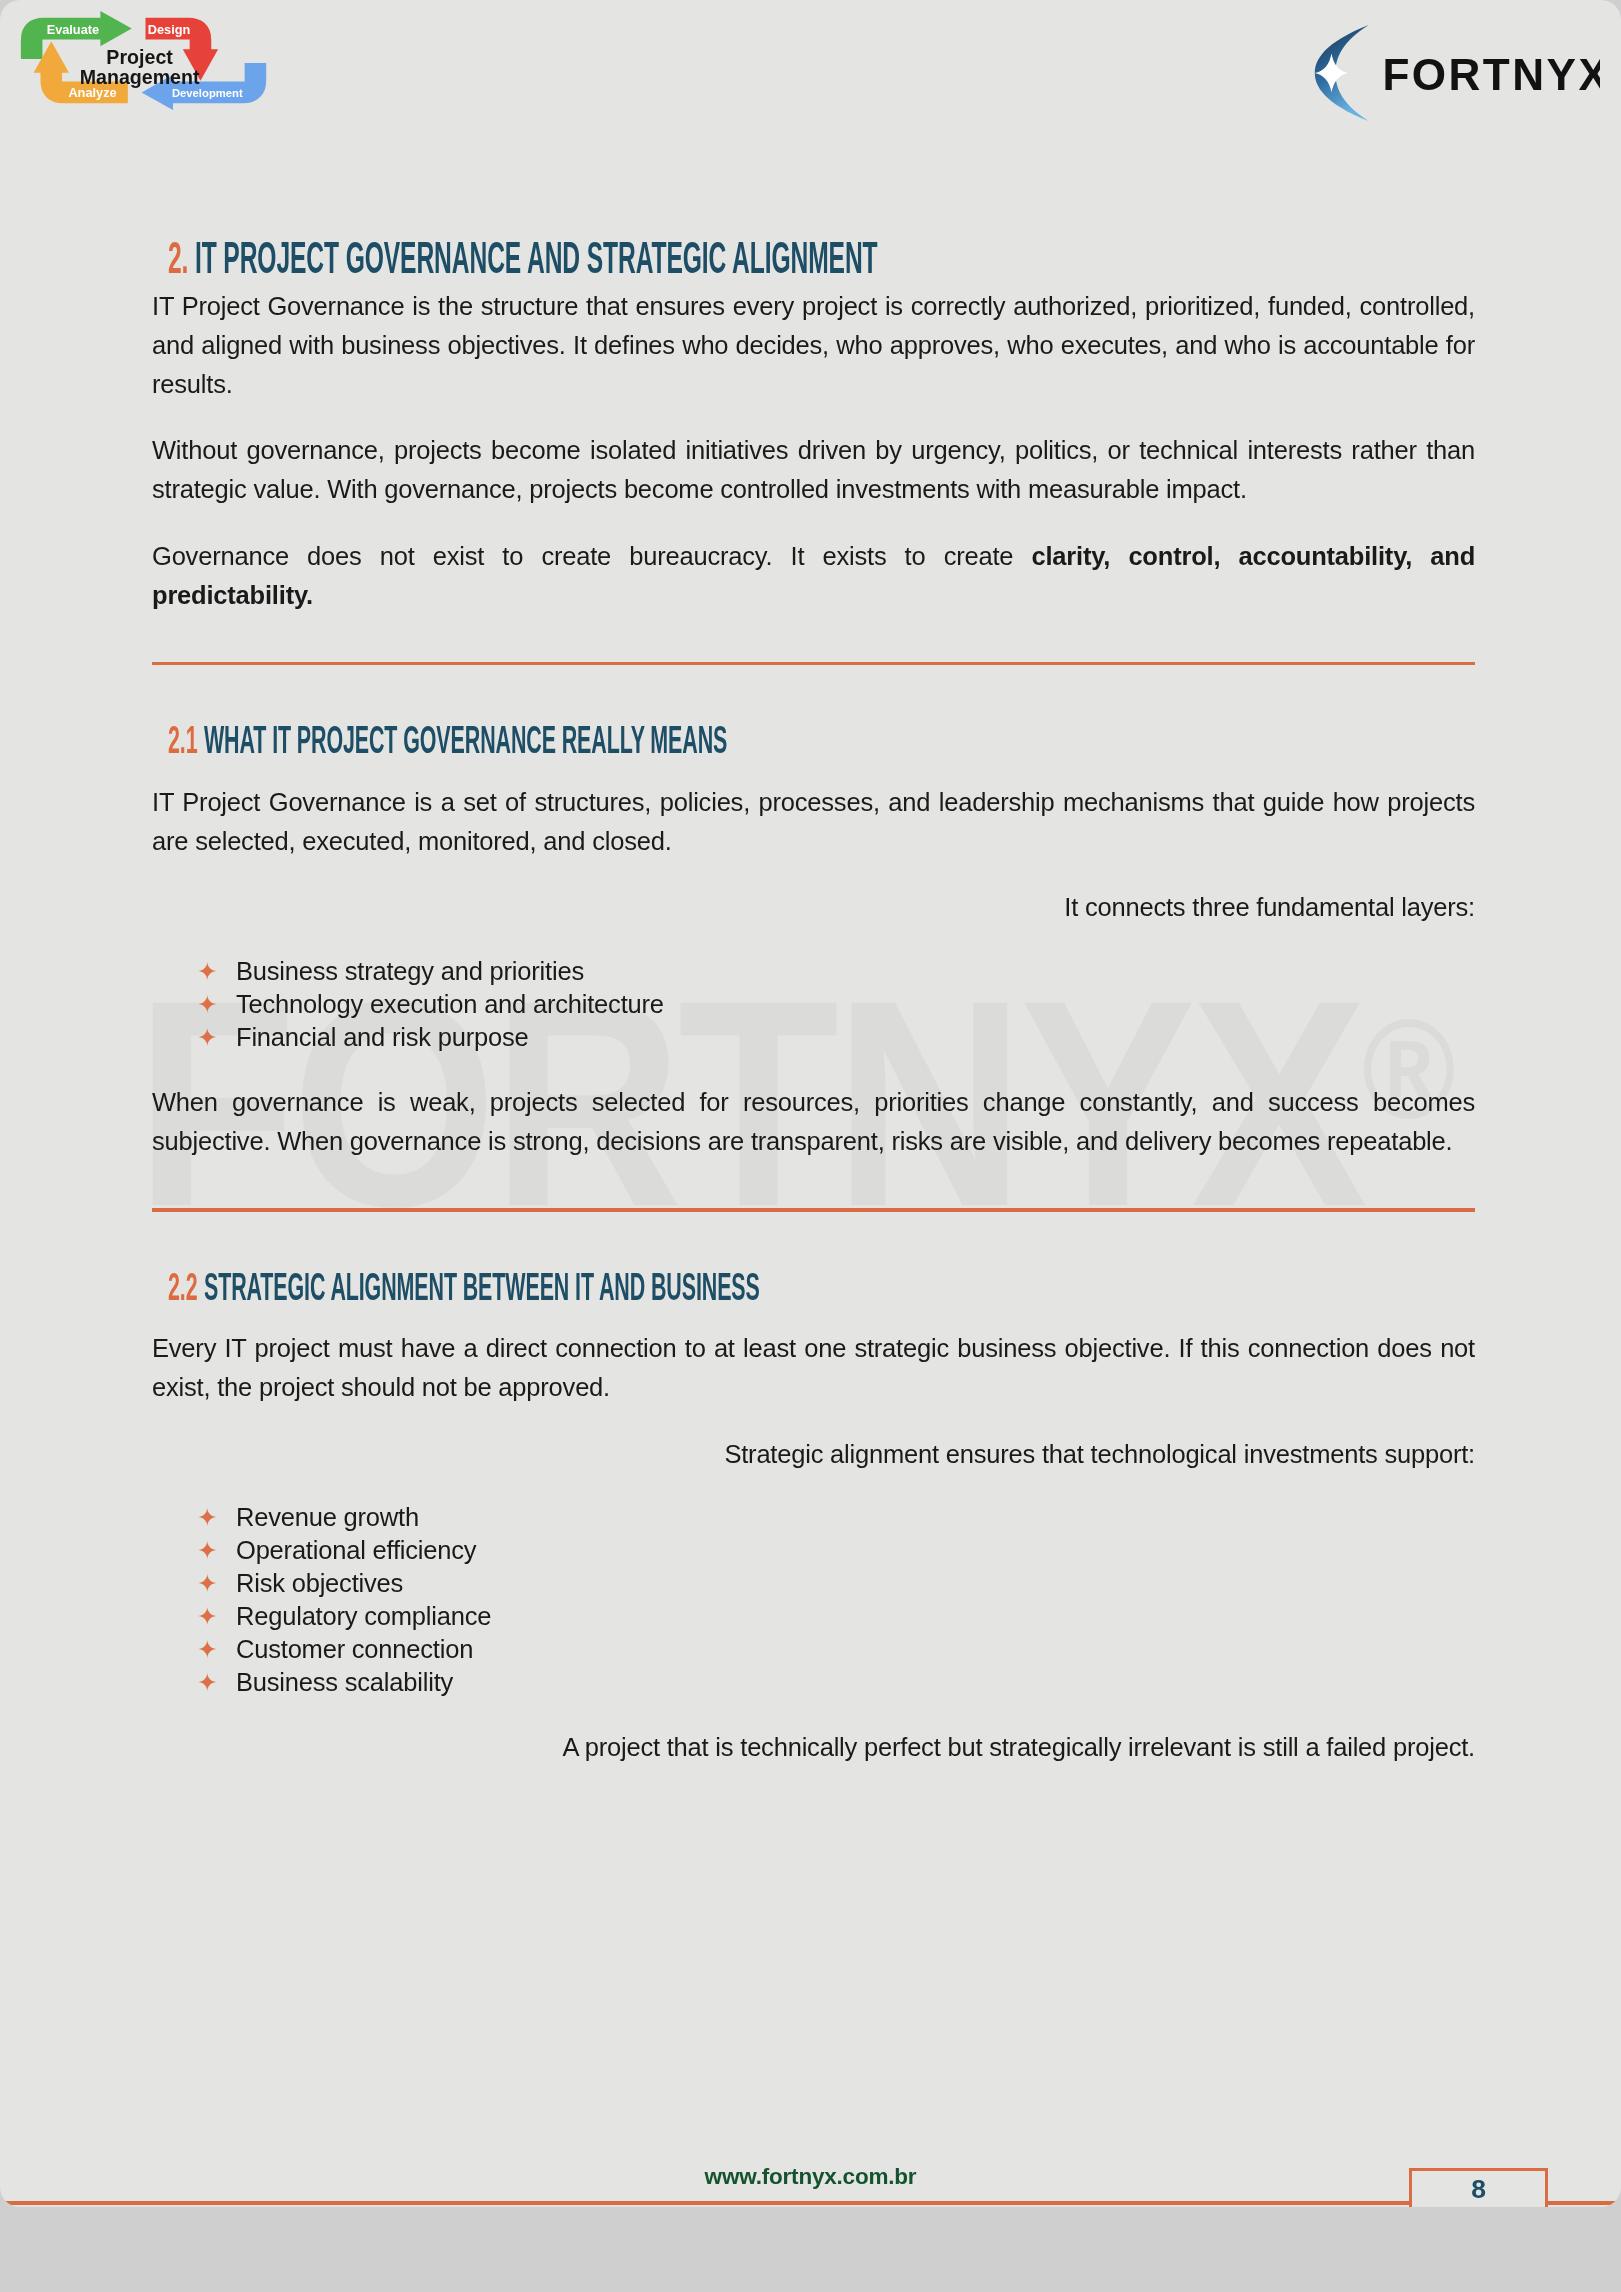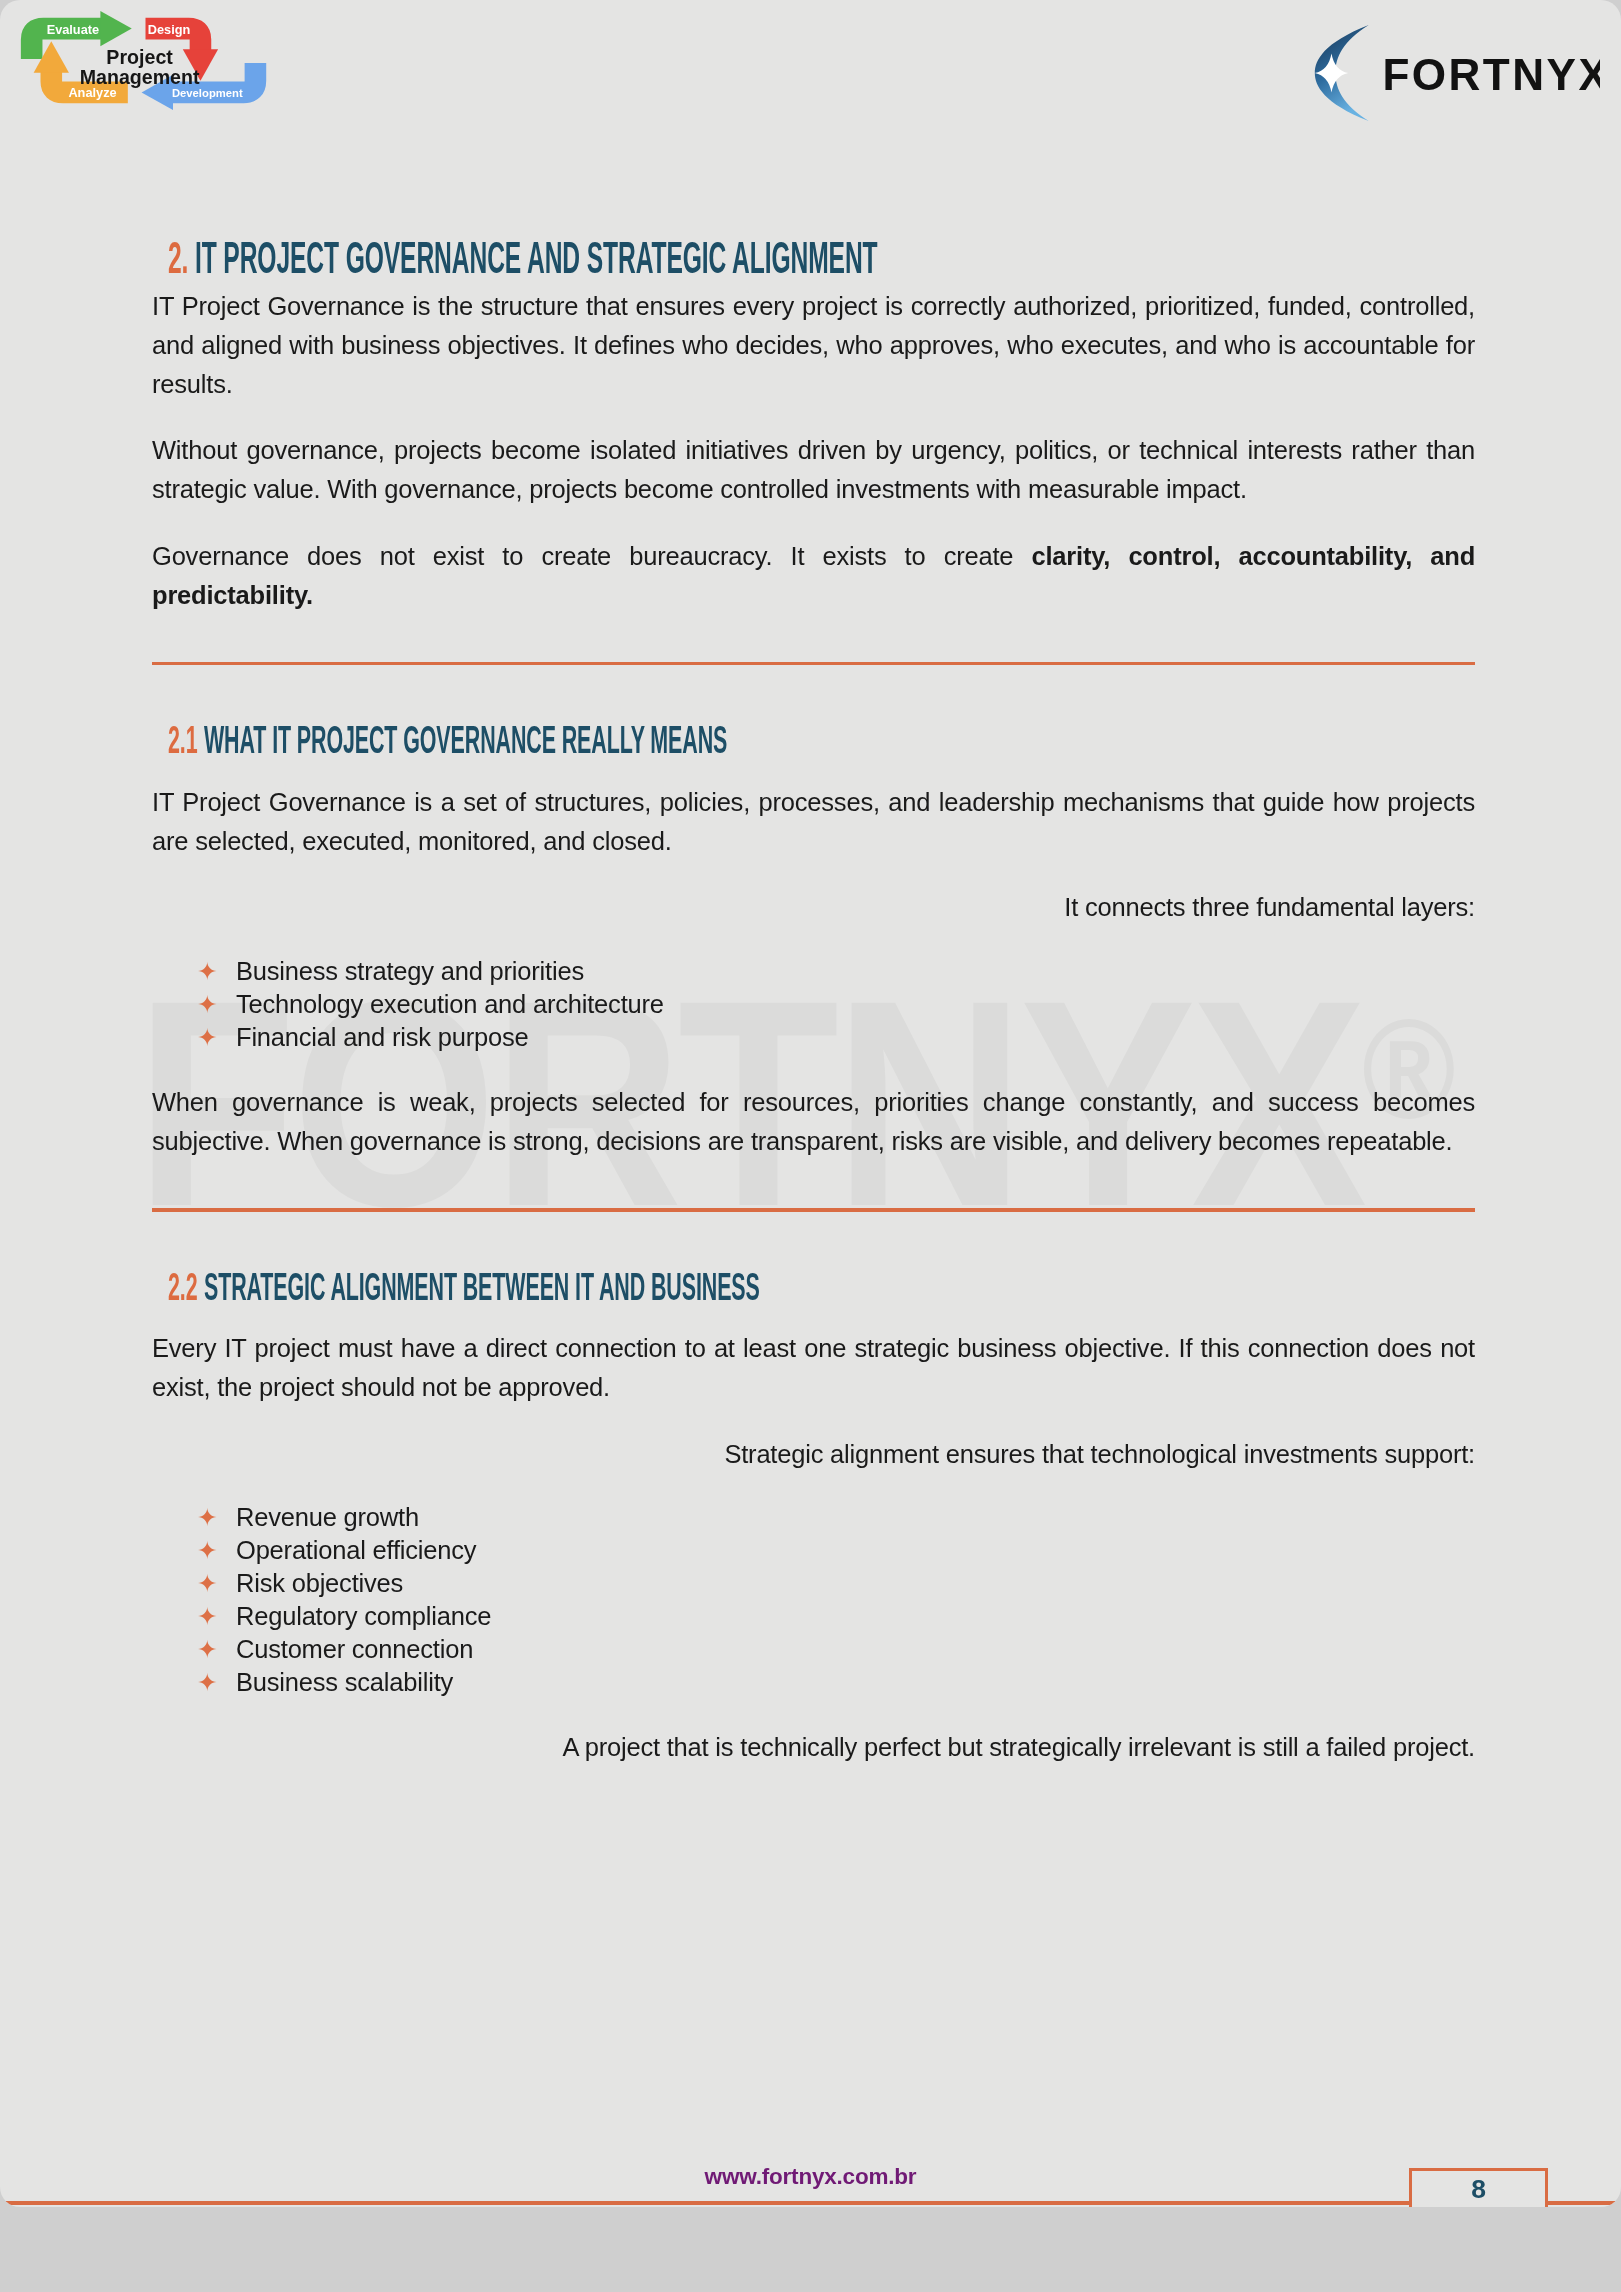--- a/index.html
+++ b/index.html
@@ -46,21 +46,21 @@
     display:flex;align-items:baseline;padding-left:45px;line-height:33px;
   }
   .bullet-icon{
     color:#dd7046;font-size:24.5px;width:39px;flex:0 0 39px;
     font-family:"DejaVu Sans",sans-serif;
   }
   .b{font-weight:bold;}
   
   .footer-url{
     position:absolute;left:0;right:0;top:2164px;text-align:center;z-index:2;
-    color:#701a75;font-weight:bold;font-size:22.5px;letter-spacing:-0.2px;
+    color:#14532d;font-weight:bold;font-size:22.5px;letter-spacing:-0.2px;
   }
   .footer-line{
     position:absolute;left:0;right:0;top:2201px;height:3.9px;background:#d96c43;z-index:1;
   }
   .page-tab{
     position:absolute;left:1409px;top:2168px;width:133px;height:37px;z-index:3;
     background:#e4e4e3;border:3.9px solid #d96c43;border-bottom:none;
     display:flex;align-items:center;justify-content:center;
     color:#1d4e66;font-weight:bold;font-size:26.5px;
   }

